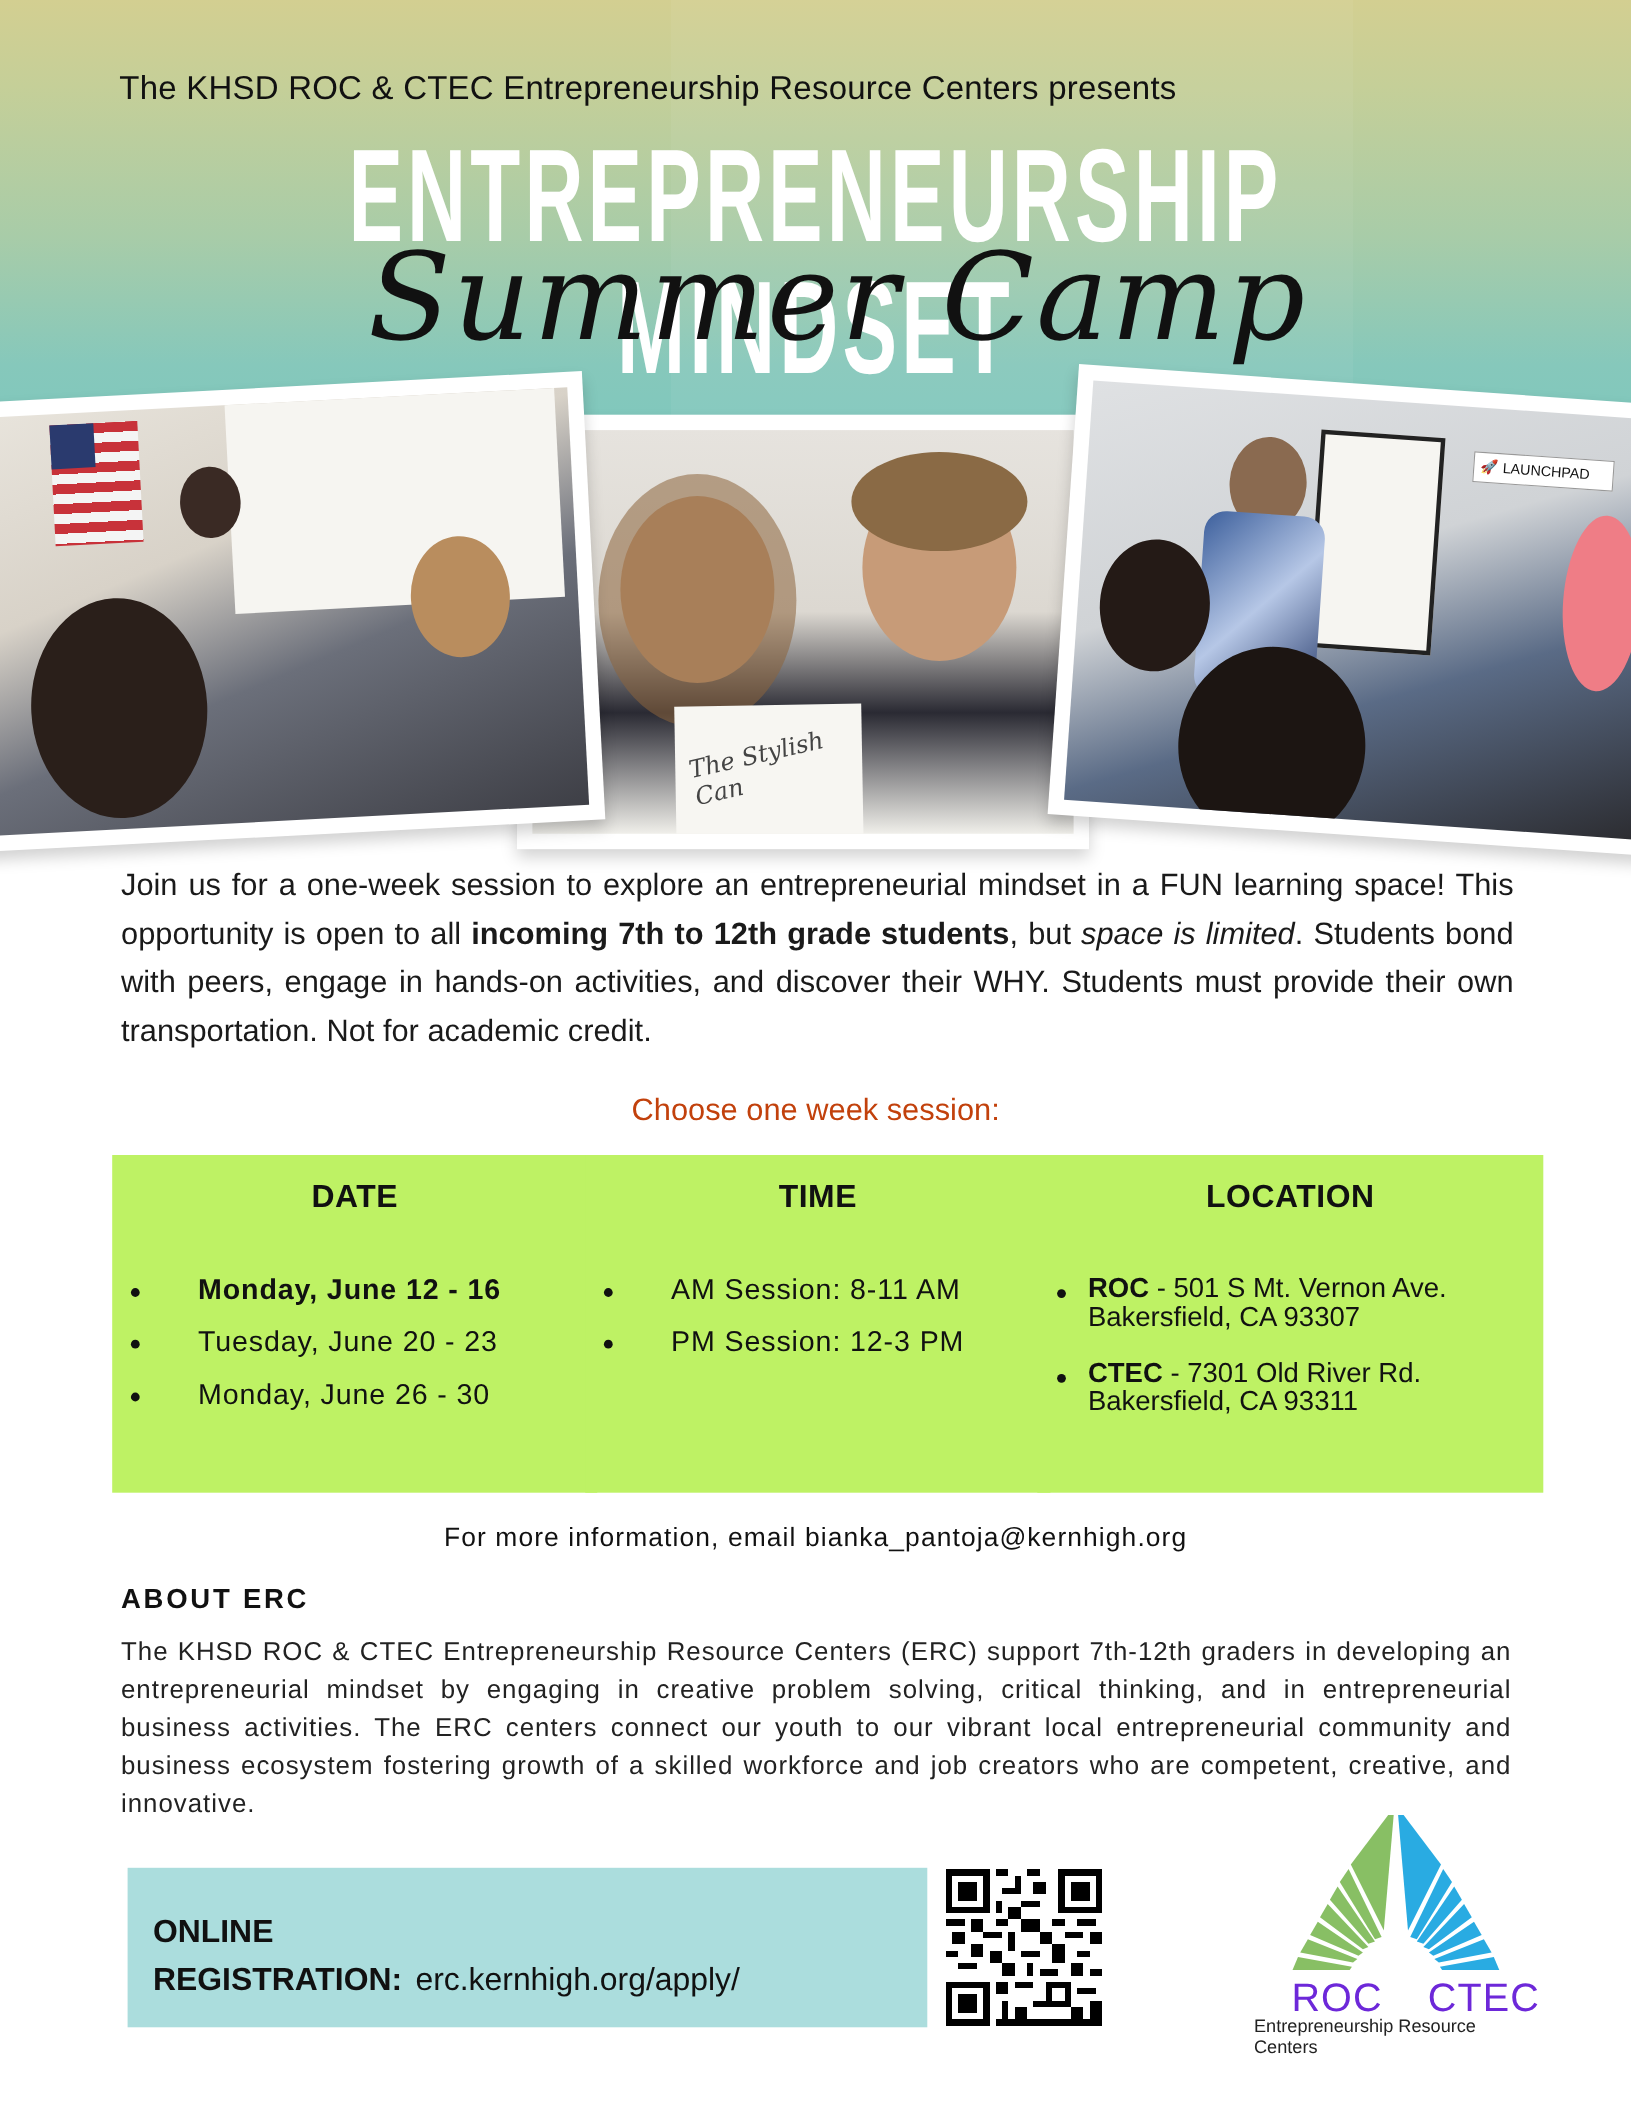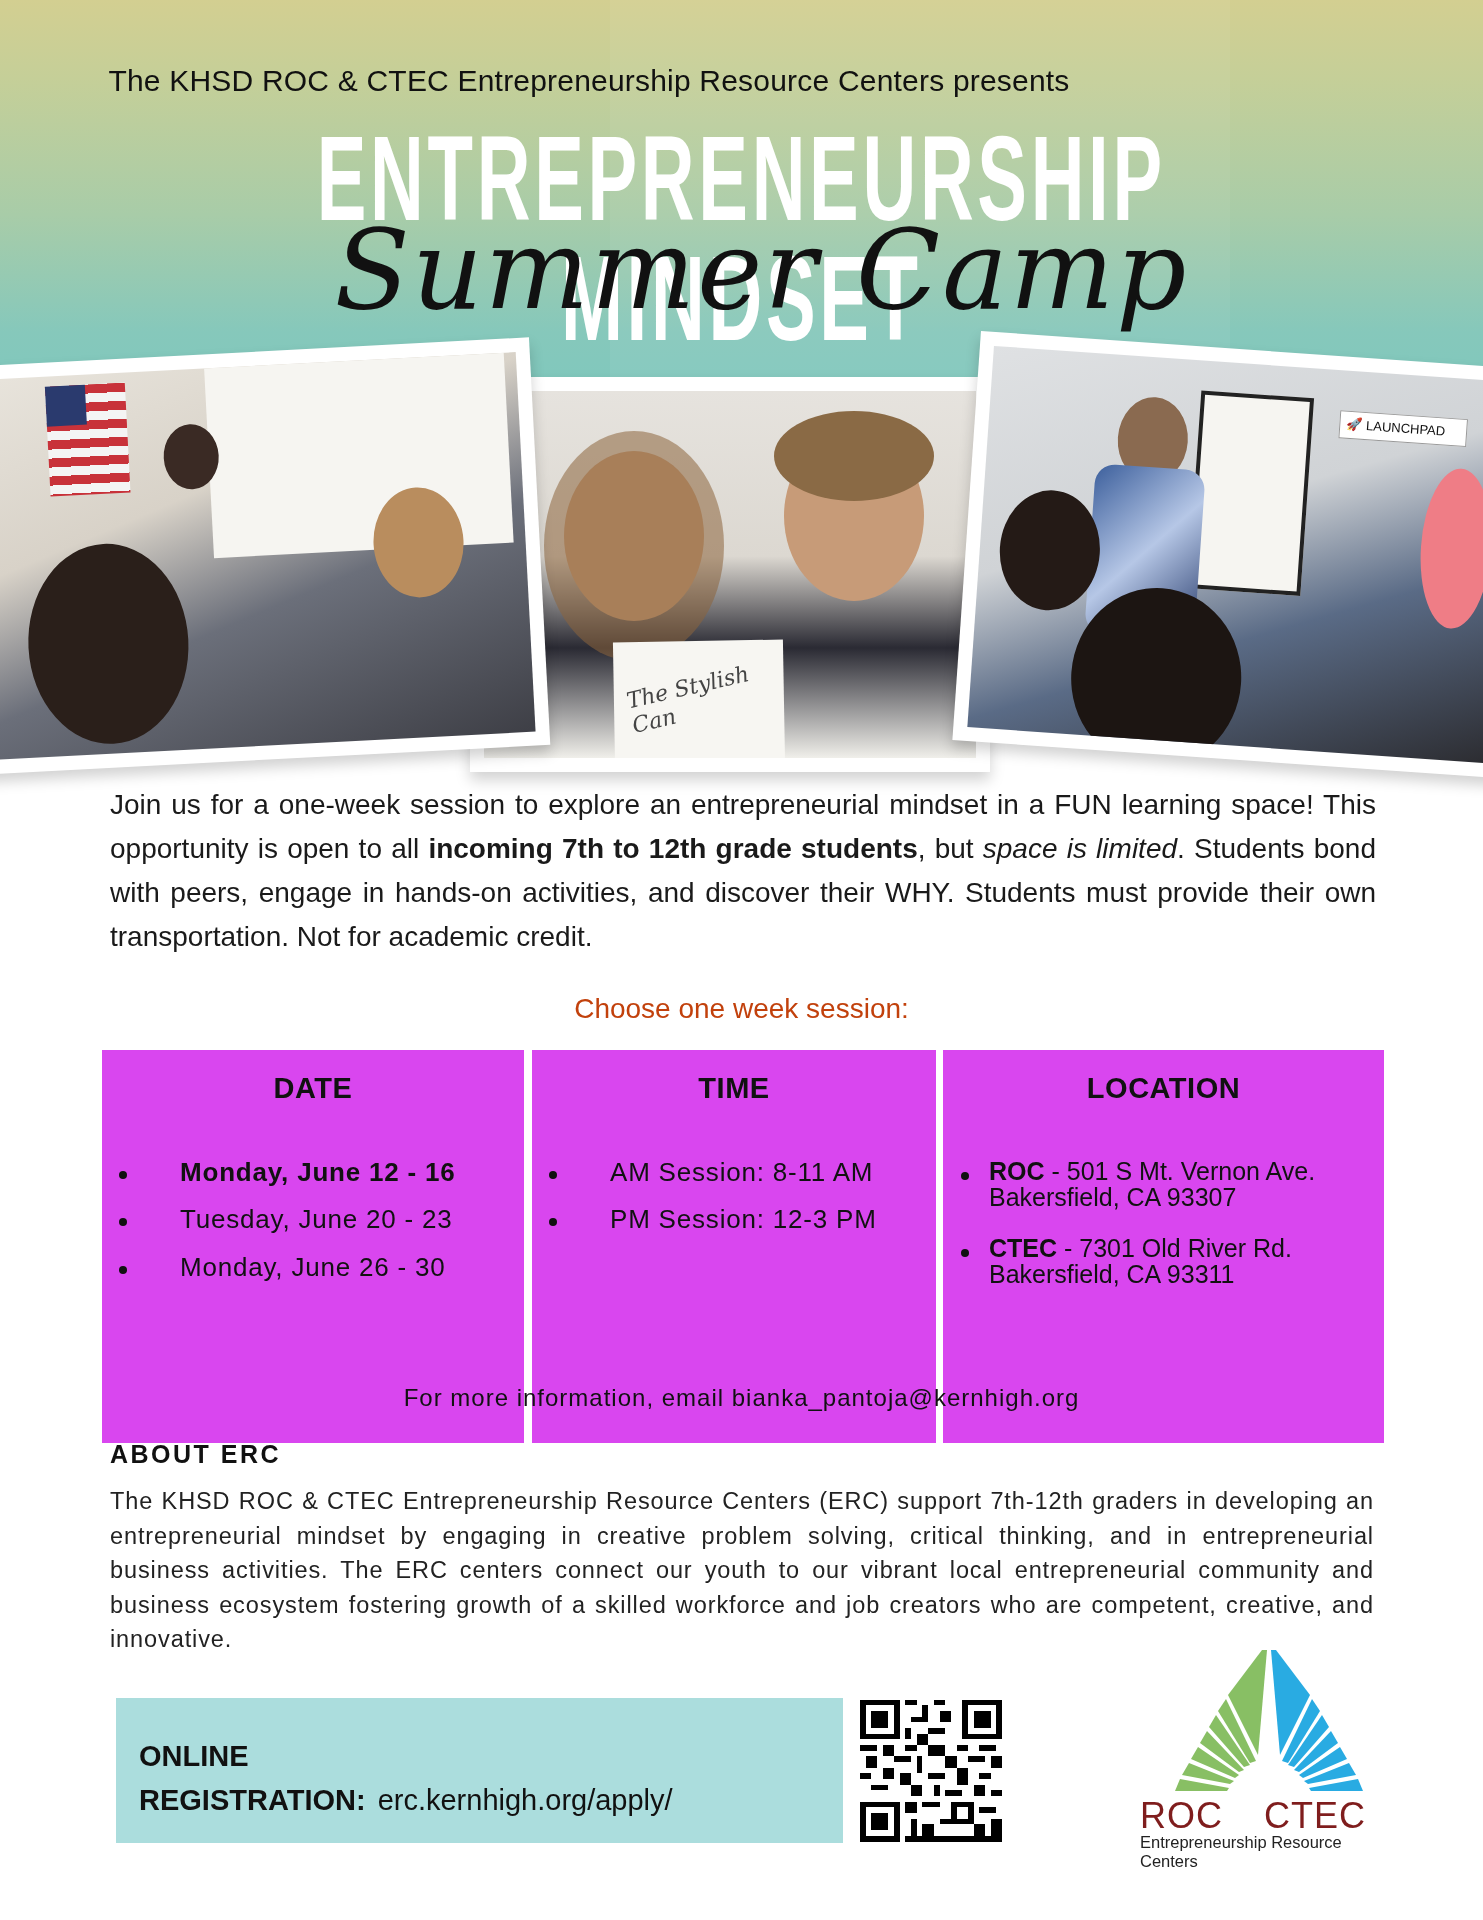--- a/index.html
+++ b/index.html
@@ -42,21 +42,21 @@
   .intro {
     position: absolute; left: 110px; top: 783px; width: 1266px;
     font-size: 28px; line-height: 44px; text-align: justify; color: #1a1a1a;
   }
   .intro b { font-weight: 700; }
   .choose {
     position: absolute; left: 0; top: 993px; width: 1483px; text-align: center;
     font-size: 28px; color: #c2410c;
   }
   .col {
-    position: absolute; top: 1050px; height: 393px; background: #d946ef;
+    position: absolute; top: 1050px; height: 307px; background: #bef264; padding-left: 19px;
   }
   .col-date { left: 102px; width: 422px; }
   .col-time { left: 532px; width: 404px; }
   .col-loc { left: 943px; width: 441px; }
   .col-head {
     position: absolute; left: 0; right: 0; top: 22px; text-align: center;
     font-weight: 700; font-size: 29px; letter-spacing: 0.5px;
   }
   .li { position: absolute; font-size: 26px; letter-spacing: 0.8px; color: #111; }
   .bullet { position: absolute; width: 8px; height: 8px; border-radius: 50%; background: #111; }
@@ -77,22 +77,22 @@
   .reg-box {
     position: absolute; left: 116px; top: 1698px; width: 727px; height: 145px; background: #abdddd;
   }
   .reg-label {
     position: absolute; left: 23px; top: 36px; font-size: 29px; font-weight: 700; line-height: 44px; color: #111;
   }
   .reg-url { font-weight: 400; margin-left: 12px; }
   .qr { position: absolute; left: 860px; top: 1699px; width: 142px; height: 143px; }
   .logo { position: absolute; left: 1140px; top: 1645px; width: 260px; height: 230px; }
   .logo-text-main {
-    position: absolute; left: 0; top: 150px; width: 260px; text-align: left;
-    font-size: 36px; color: #7f1d1d; letter-spacing: 1px; word-spacing: 30px;
+    position: absolute; left: 0; top: 150px; width: 260px; text-align: right;
+    font-size: 36px; color: #6d28d9; letter-spacing: 1px; word-spacing: 30px;
   }
   .logo-text-sub {
     position: absolute; left: 0; top: 188px; width: 260px; text-align: left;
     font-size: 16.5px; color: #222; line-height: 19px;
   }
 </style>
 </head>
 <body>
 
 <div class="hero">

